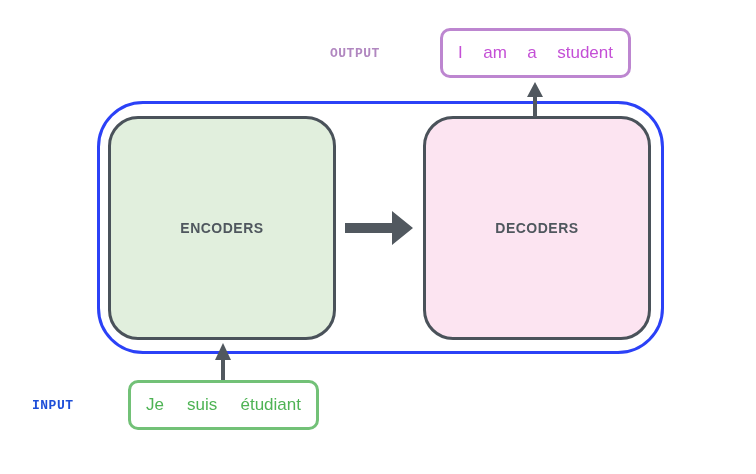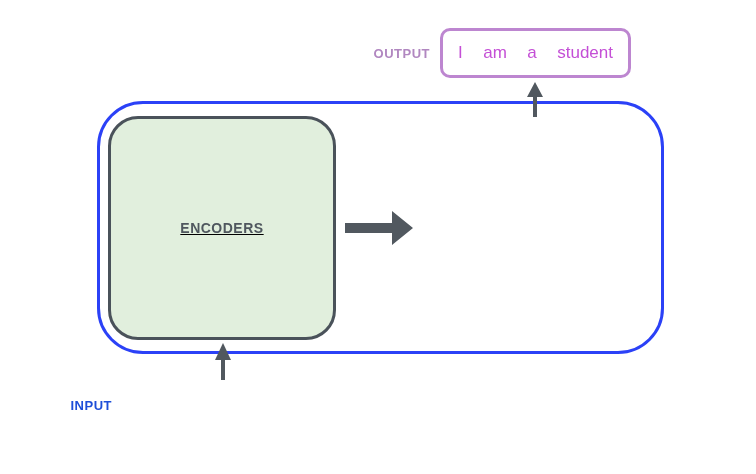--- a/index.html
+++ b/index.html
@@ -32,21 +32,21 @@
     display: flex;
     align-items: center;
     justify-content: center;
   }
   .block span {
     font-size: 14px;
     font-weight: bold;
     letter-spacing: 0.5px;
     color: #4f575e;
   }
-  .enc { left: 108px; background: #e1efdd; text-decoration: underline; }
+  .enc { left: 108px; background: #e1efdd; }
   .dec { left: 423px; background: #fce4f1; }
   
   .token-box {
     position: absolute;
     width: 191px; height: 50px;
     border-radius: 10px;
     box-sizing: border-box;
     background: #ffffff;
     display: flex;
     align-items: center;
@@ -63,21 +63,22 @@
     left: 128px; top: 380px;
     border: 3px solid #72c177;
     color: #4eb354;
   }
   
   .side-label {
     position: absolute;
     font-size: 13px;
     font-weight: bold;
     letter-spacing: 0.5px;
-    text-align: right;
+    text-align: left;
+    font-family: Liberation Mono, monospace;
   }
   .output-label {
     left: 330px; top: 46px;
     width: 100px;
     color: #b187c0;
   }
   .input-label {
     left: 32px; top: 398px;
     width: 80px;
     color: #1d4ed8;
@@ -94,32 +95,40 @@
 <body>
 
 <div class="canvas">
 
   <div class="outer"></div>
 
   <div class="block enc">
     <span>ENCODERS</span>
   </div>
 
+  <div class="block dec">
+    <span>DECODERS</span>
+  </div>
 
   <div class="side-label output-label">OUTPUT</div>
 
   <div class="token-box output-box">
     <span>I</span>
     <span>am</span>
     <span>a</span>
     <span>student</span>
   </div>
 
   <div class="side-label input-label">INPUT</div>
 
+  <div class="token-box input-box">
+    <span>Je</span>
+    <span>suis</span>
+    <span>étudiant</span>
+  </div>
 
   <svg class="arrows" viewBox="0 0 756 474" xmlns="http://www.w3.org/2000/svg">
 
     <polygon points="345,223 392,223 392,211 413,228 392,245 392,233 345,233" fill="#51585f"></polygon>
 
     <g>
       <path d="M535,117 L535,95" stroke="#51585f" stroke-width="4" fill="none"></path>
       <polygon points="527,97 543,97 535,82" fill="#51585f"></polygon>
     </g>
 

